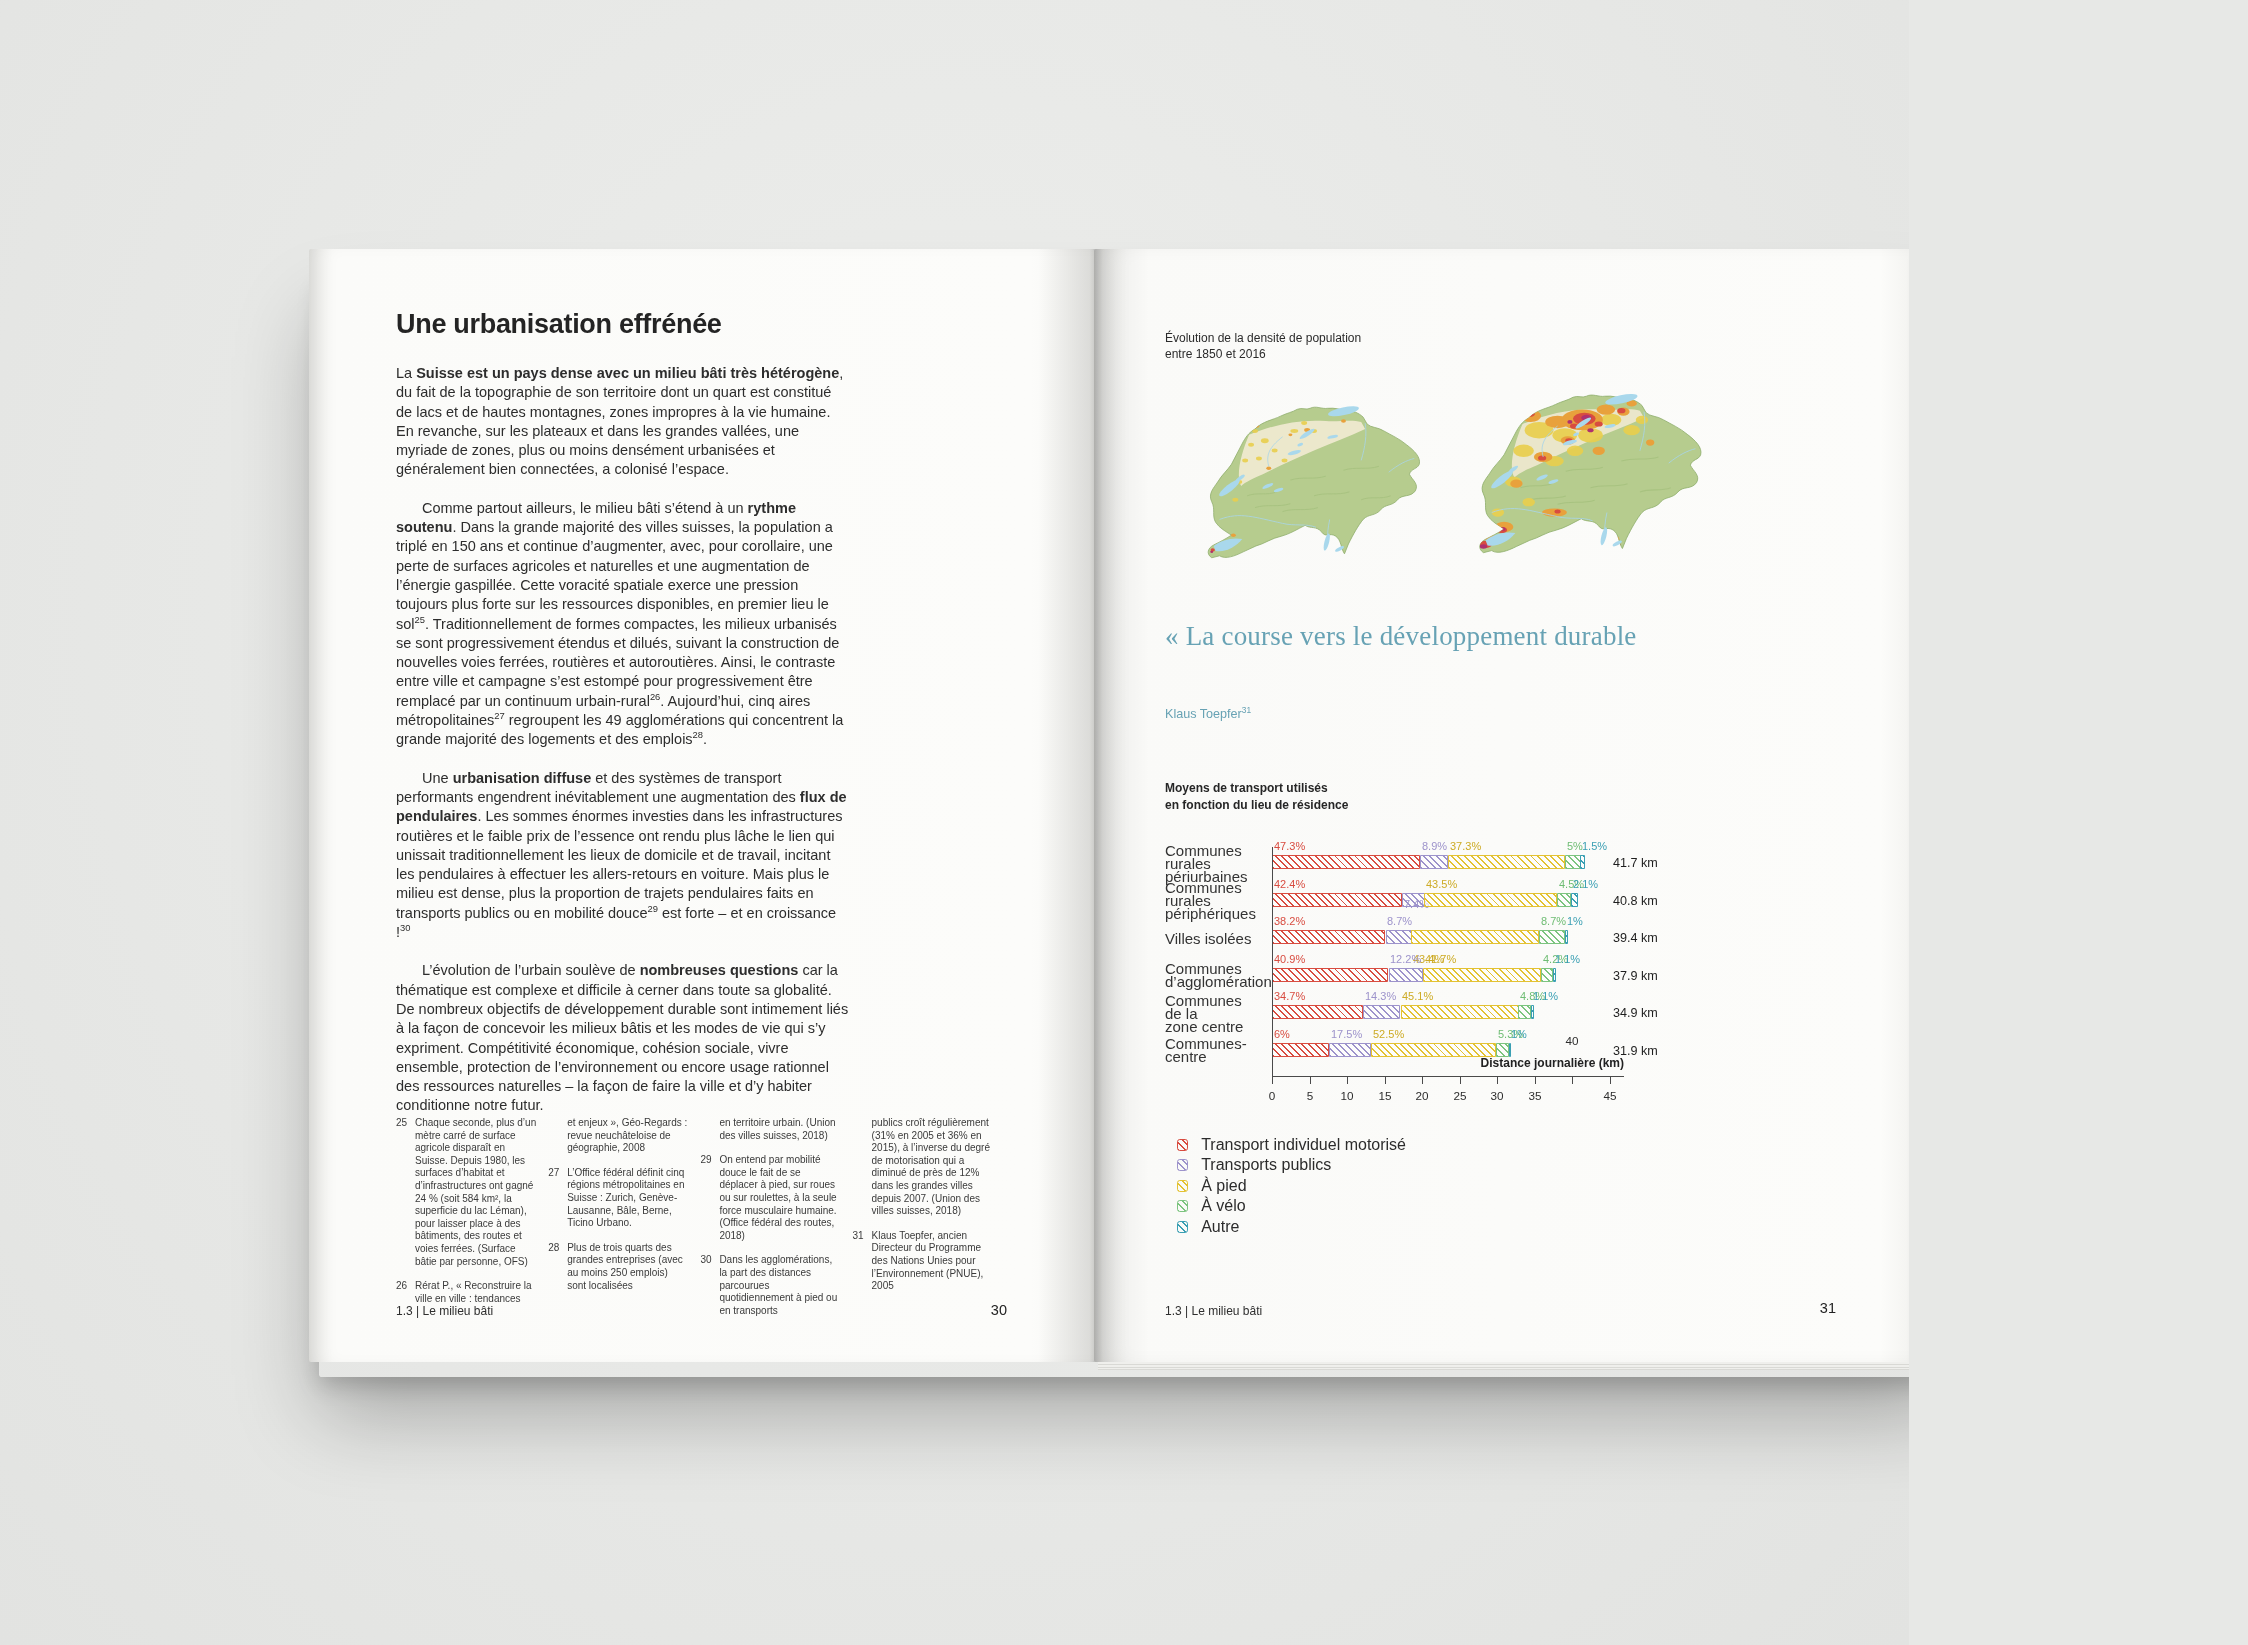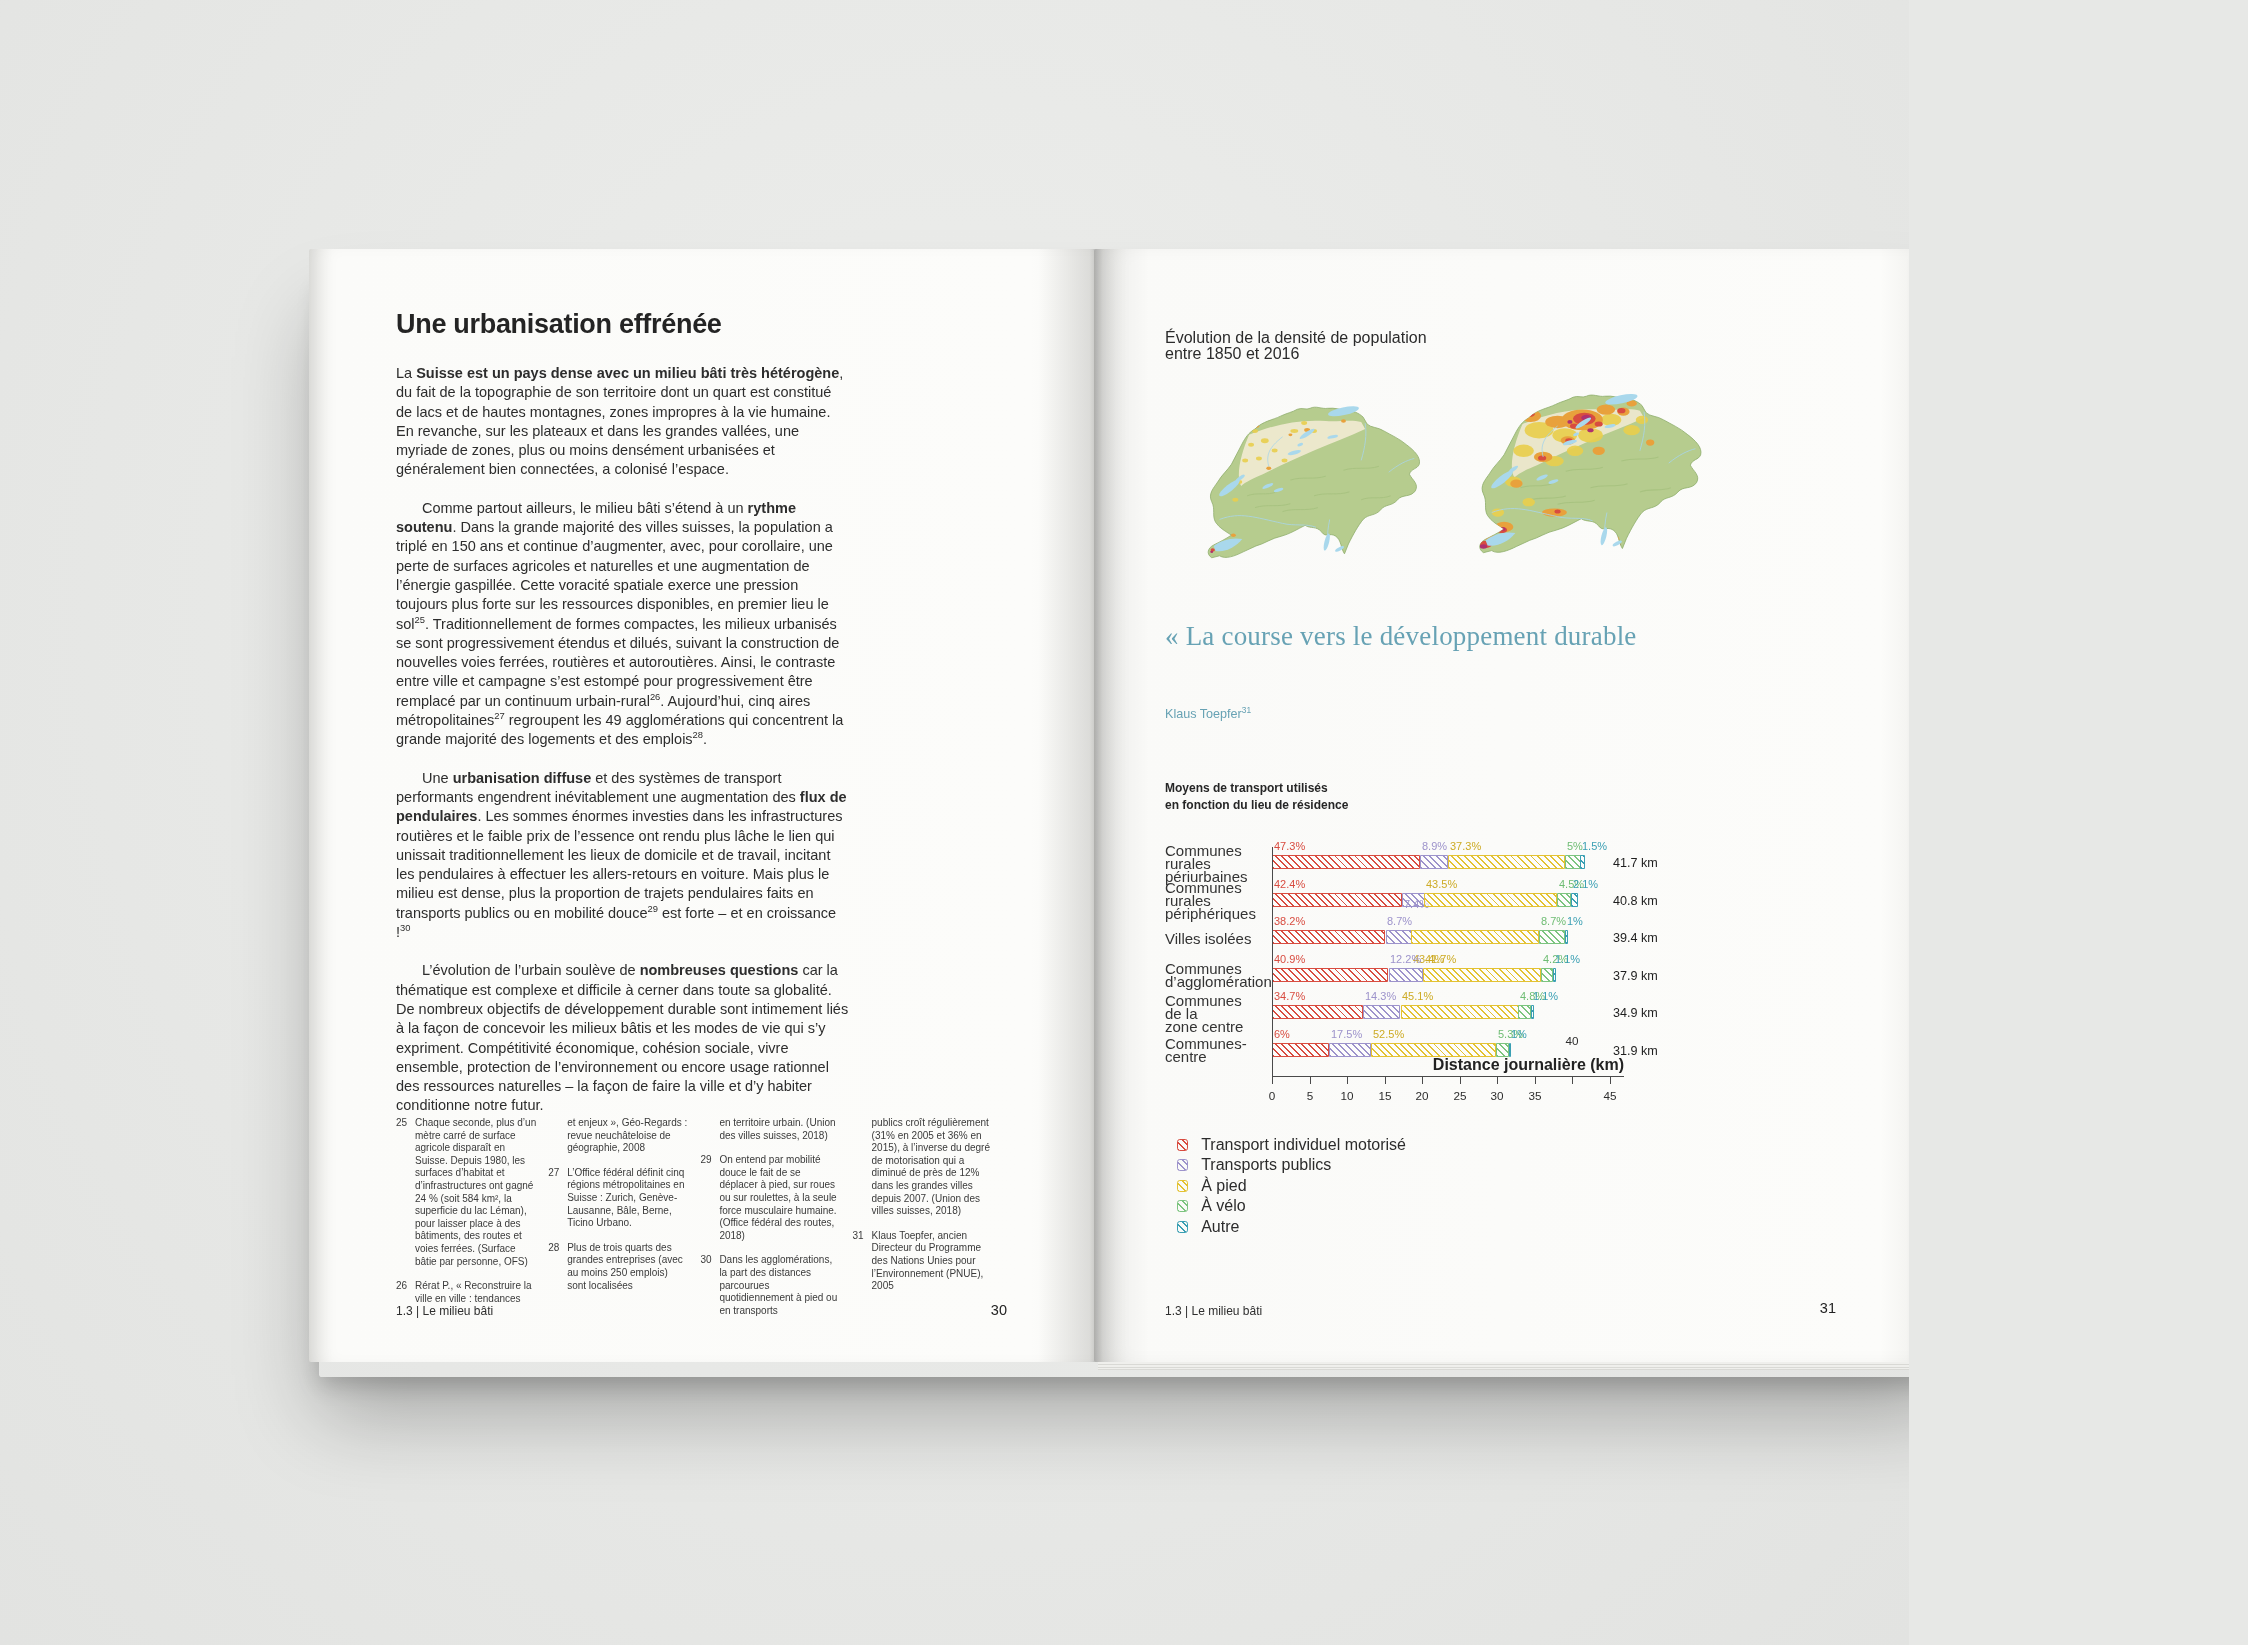--- a/index.html
+++ b/index.html
@@ -31,35 +31,35 @@
   .body-col b{font-weight:700;}
   .body-col sup{font-size:9.4px;line-height:0;}
   .footnotes{width:607px;display:grid;grid-template-columns:repeat(4,141px);column-gap:11.2px;
     font-size:10px;line-height:12.6px;color:#3a3a3a;}
   .fn-item{display:flex;margin-bottom:12px;}
   .fn-num{width:19px;flex:0 0 19px;}
   .fn-text{flex:1;}
   .footer-label{font-size:12px;color:#2e2e2e;}
   .page-num{font-size:14.5px;color:#222;}
   
-  .map-caption{font-size:16px;line-height:16px;font-weight:500;color:#2b2b2b;}
+  .map-caption{font-size:12px;line-height:16px;font-weight:500;color:#2b2b2b;}
   .quote{font-family:"Liberation Serif", serif;font-size:27px;line-height:36px;color:#67a2b4;letter-spacing:0.2px;}
   .quote-attr{font-size:12.6px;font-weight:500;color:#67a2b4;}
   .quote-attr sup{font-size:8.4px;}
   .chart-title{font-size:12px;line-height:17px;font-weight:700;color:#262626;}
   .cat-label{width:96px;font-size:15px;line-height:13px;font-weight:500;color:#333;
     white-space:pre-line;transform:translateY(-50%);}
   .bar-seg{position:absolute;top:0;height:14px;box-sizing:border-box;border-style:solid;border-width:1.5px;border-radius:0.9px;background-color:rgba(255,255,255,.5);}
   .pct-label{position:absolute;font-size:11px;font-weight:500;white-space:nowrap;}
   .km-label{position:absolute;font-size:12.6px;font-weight:500;color:#1e1e1e;white-space:nowrap;}
   .axis-h{position:absolute;background:#4a4a4a;height:1.4px;}
   .axis-v{position:absolute;background:#4a4a4a;width:1.4px;}
   .tick{position:absolute;width:1.4px;height:7.5px;background:#4a4a4a;}
   .tick-label{position:absolute;font-size:11.7px;color:#2d2d2d;transform:translateX(-50%);}
-  .axis-label{font-size:16px;font-weight:700;color:#222;text-align:right;}
+  .axis-label{font-size:12px;font-weight:700;color:#222;text-align:right;}
   .legend-item{position:absolute;display:flex;align-items:center;}
   .legend-swatch{width:11.2px;height:11.2px;box-sizing:border-box;border:1.5px solid;border-radius:2.8px;margin-right:13px;}
   .legend-label{font-size:16px;font-weight:500;color:#2c2c2c;}
 </style>
 </head>
 <body>
 
 <div class="canvas">
   <div class="book-shadow"></div>
 

